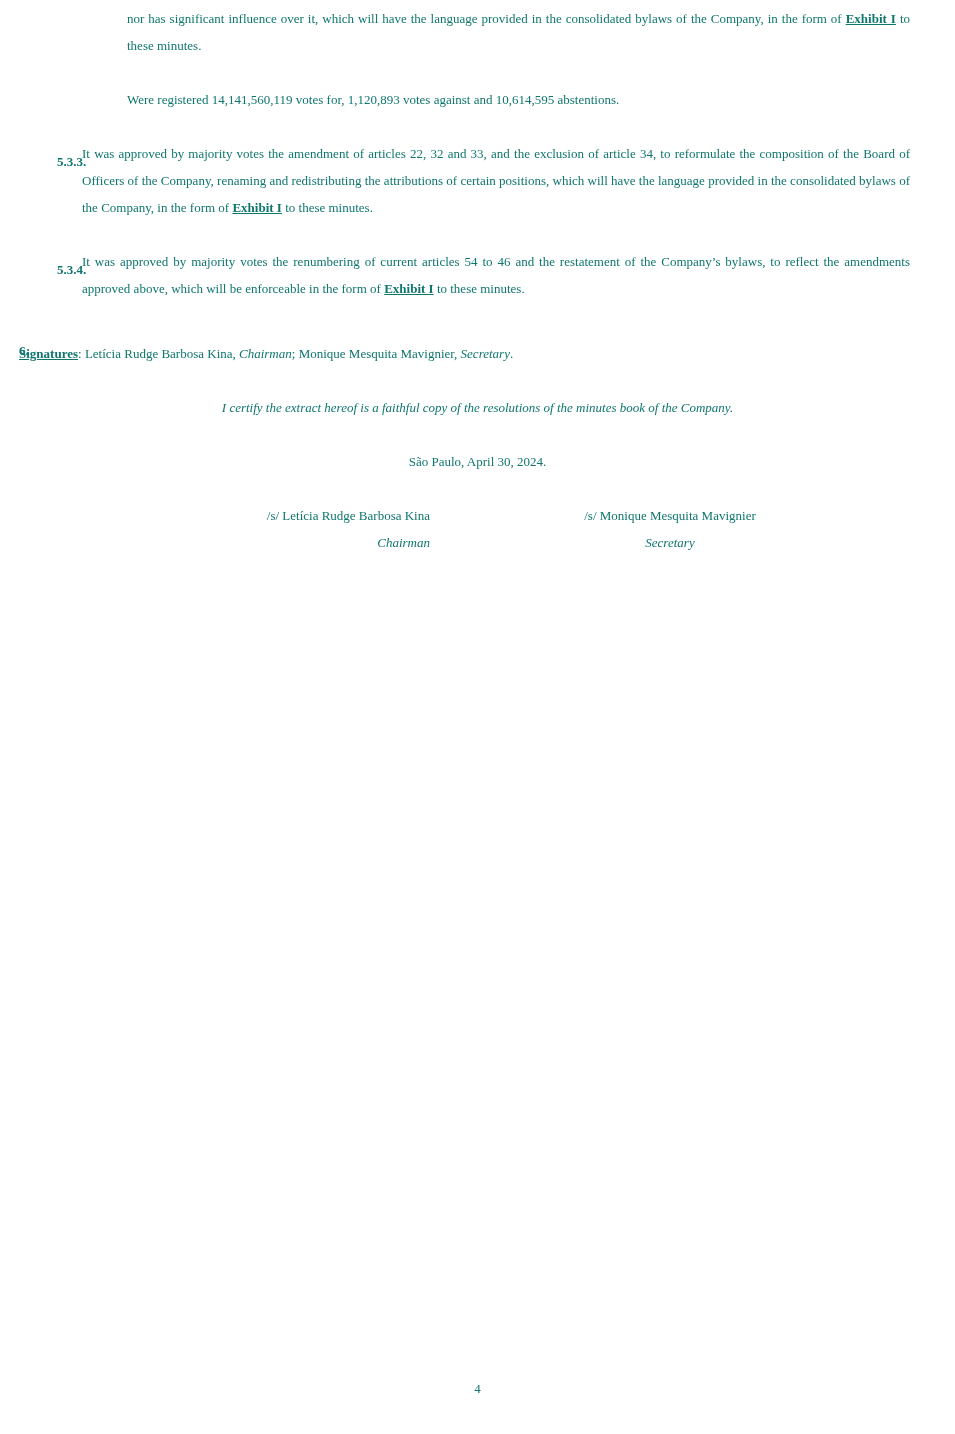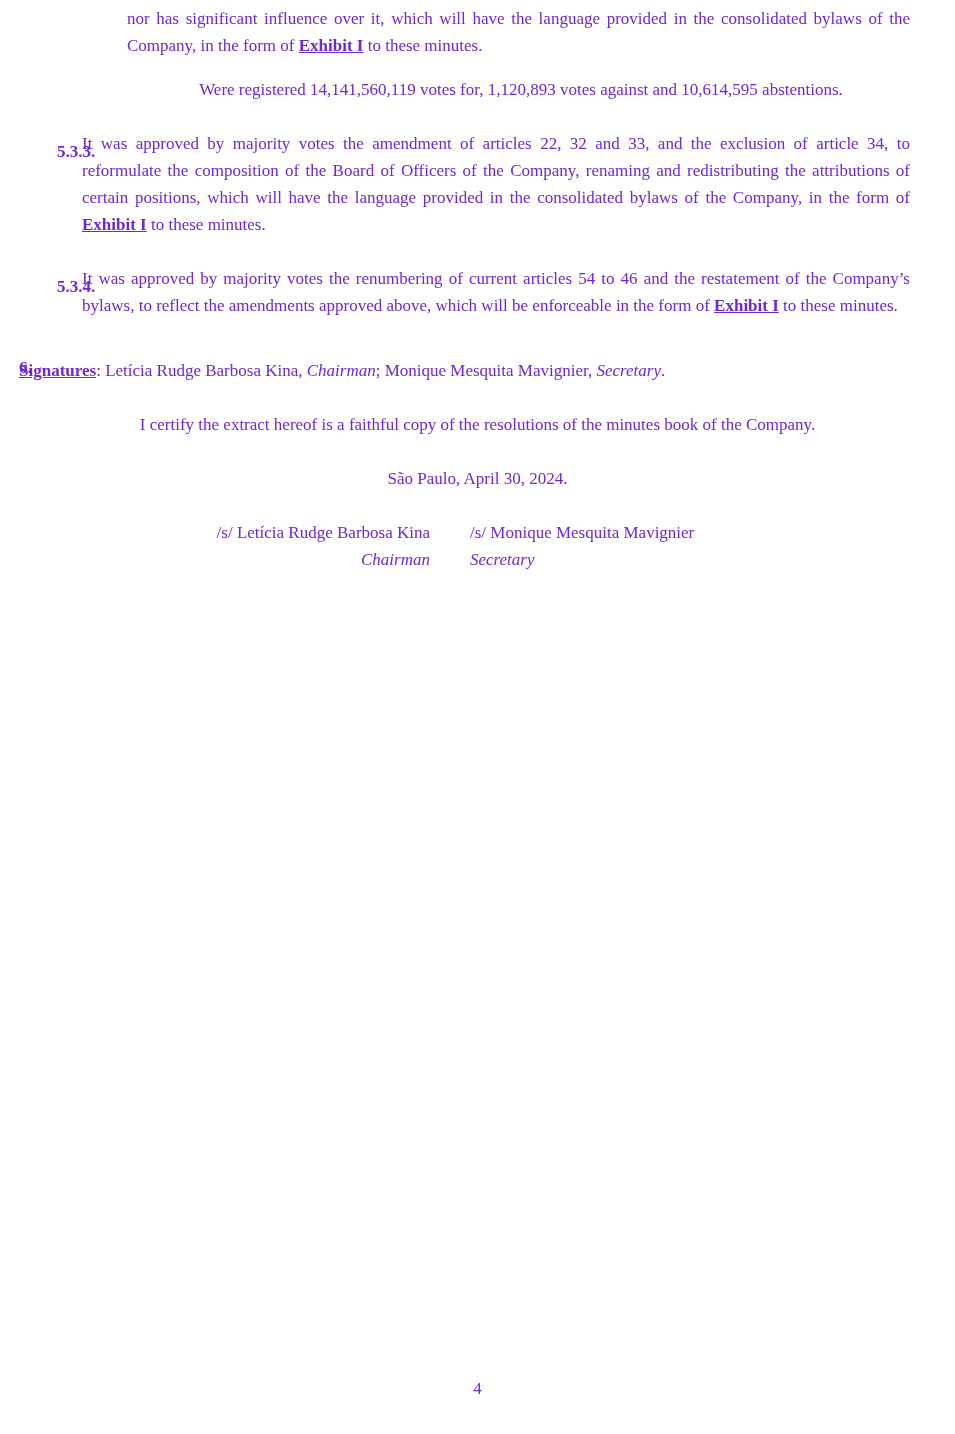--- a/index.html
+++ b/index.html
@@ -6,38 +6,37 @@
     margin: 0;
     padding: 0;
     background: #ffffff;
   }
   .page {
     position: relative;
     width: 955px;
     height: 1434px;
     background: #ffffff;
     font-family: "Liberation Serif", "DejaVu Serif", serif;
-    font-size: 17px;
+    font-size: 13px;
     line-height: 27px;
-    color: #6d28d9;
+    color: #0f766e;
     overflow: hidden;
     box-sizing: border-box;
     padding-top: 5px;
   }
   p { margin: 0; }
   .justified { text-align: justify; }
   .cont-para {
     margin-left: 127px;
     margin-right: 45px;
   }
   .votes-para {
-    margin-top: 17px;
+    margin-top: 27px;
     margin-left: 127px;
     margin-right: 40px;
-    text-align: center;
   }
   .votes-para.shift {
     margin-left: 132px;
   }
   .numbered-item {
     position: relative;
     margin-top: 27px;
   }
   .item-number {
     position: absolute;
@@ -65,39 +64,40 @@
     text-decoration: underline;
   }
   .signatures-para {
     margin-top: 38px;
     margin-left: 19px;
     margin-right: 48px;
   }
   .cert-para {
     margin-top: 27px;
     text-align: center;
+    font-style: italic;
   }
   .date-para {
     margin-top: 27px;
     text-align: center;
   }
   .italic { font-style: italic; }
   .sig-row {
     display: flex;
     margin-top: 27px;
   }
   .sig-col-left {
     width: 390px;
     margin-left: 40px;
     text-align: right;
   }
   .sig-col-right {
     width: 400px;
     margin-left: 40px;
-    text-align: left;
+    text-align: center;
   }
   .sig-role {
     font-style: italic;
   }
   .page-number {
     position: absolute;
     top: 1375px;
     left: 0;
     width: 100%;
     text-align: center;

